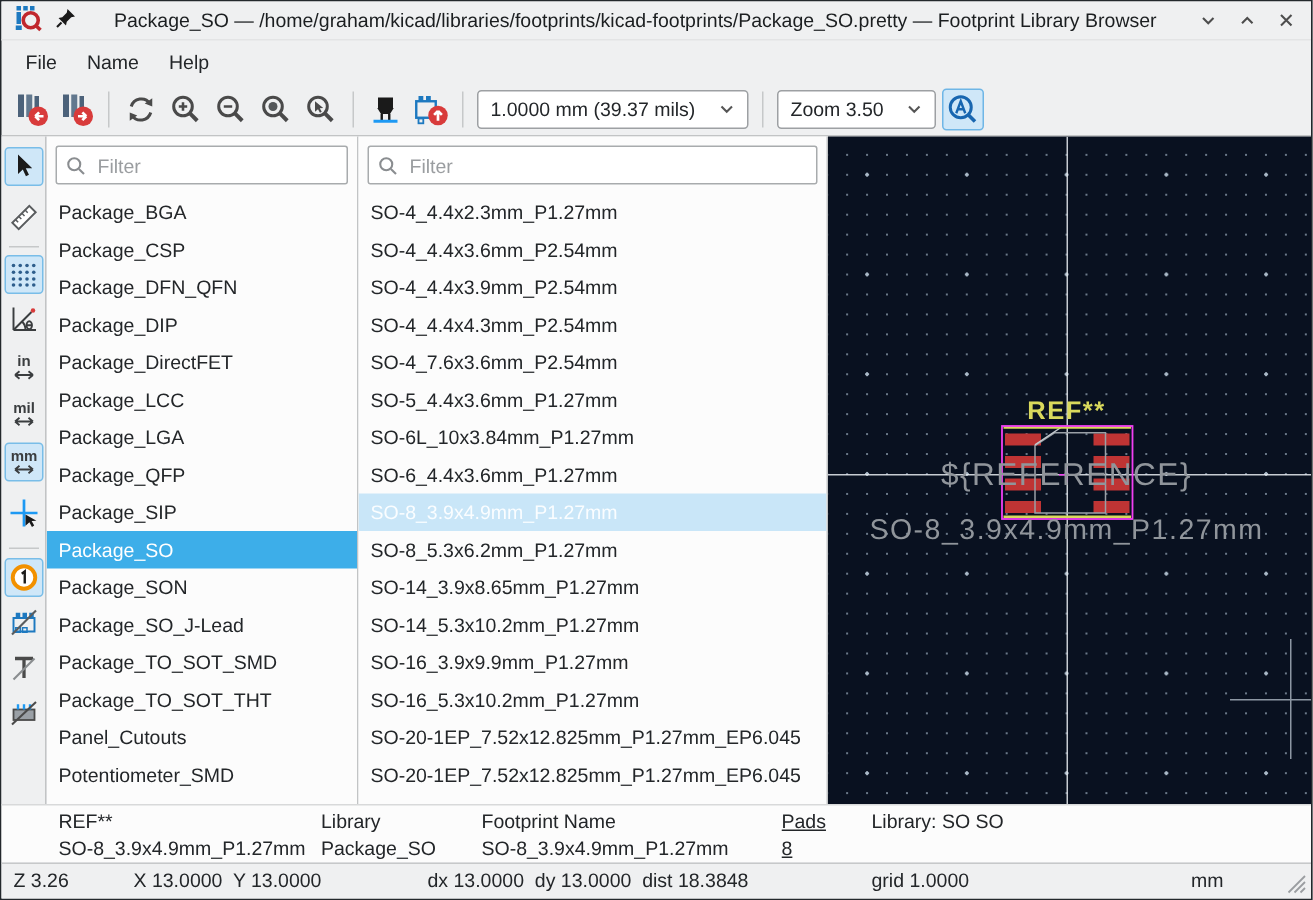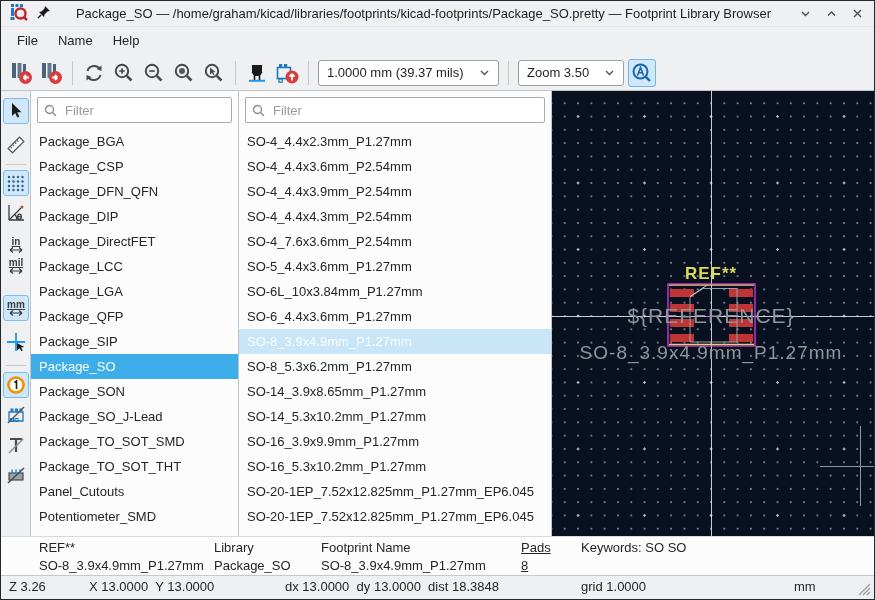--- a/index.html
+++ b/index.html
@@ -5,40 +5,40 @@
   html,body{margin:0;padding:0;width:875px;height:600px;overflow:hidden;background:#444;}
   *{box-sizing:border-box;}
   .window{position:relative;width:875px;height:600px;border:1px solid #23282c;background:#eff0f1;
     font-family:"Liberation Sans",sans-serif;font-size:13px;color:#232629;}
   
   .titlebar{position:absolute;left:0;right:0;top:0;height:26px;display:flex;align-items:center;
     padding:0 8px;gap:8px;background:#eff0f1;border-bottom:1px solid #e3e4e5;}
   .title-text{flex:1;text-align:center;white-space:nowrap;overflow:hidden;font-size:13px;color:#1b1e20;}
   .win-btn{width:18px;height:18px;display:flex;align-items:center;justify-content:center;}
   
-  .menubar{position:absolute;left:0;right:0;top:27px;height:27px;display:flex;padding-left:6px;}
+  .menubar{position:absolute;left:0;right:0;top:27px;height:27px;display:flex;align-items:center;padding-left:6px;}
   .menu-item{padding:0 10px;line-height:26px;}
   
   .toolbar{position:absolute;left:0;right:0;top:54px;height:36px;display:flex;align-items:center;
     padding-left:5px;border-bottom:1px solid #c2c4c5;}
   .tbtn{width:28px;height:28px;margin:0 1px;display:flex;align-items:center;justify-content:center;border-radius:3px;}
   .tsep{width:1px;height:24px;background:#c6c8c9;margin:0 6px;}
   .dropdown{height:26px;background:#fff;border:1px solid #9da0a3;border-radius:3px;display:flex;
     align-items:center;padding:0 8px;gap:6px;margin:4px 3px;}
   .dd-grid{width:181px;}
   .dd-zoom{width:106px;}
   .dd-label{flex:1;white-space:nowrap;overflow:hidden;}
   .tbtn.on{background:#cfe7f8;border:1px solid #6fb6e6;}
   
   .content{position:absolute;left:0;right:0;top:90px;bottom:63px;display:flex;}
   .rail{width:30px;border-right:1px solid #c2c4c5;position:relative;background:#eff0f1;}
   .rbtn{position:absolute;left:2px;width:26px;height:26px;display:flex;align-items:center;justify-content:center;border-radius:3px;}
   .rbtn.on{background:#cfe7f8;border:1px solid #79bde8;}
   .rdiv{position:absolute;left:5px;width:20px;height:1px;background:#c6c8c9;}
-  .unit{display:flex;flex-direction:column;align-items:center;line-height:9px;font-size:10px;font-weight:bold;color:#3a3d3f;text-decoration:underline;}
+  .unit{display:flex;flex-direction:column;align-items:center;line-height:9px;font-size:10px;font-weight:bold;color:#3a3d3f;}
   .panel{background:#fcfcfc;border-right:1px solid #c2c4c5;display:flex;flex-direction:column;}
   .lib-panel{width:208px;}
   .fp-panel{width:313px;}
   .filterbox{margin:6px;height:24px;border:1px solid #a8abad;border-radius:2px;background:#fff;
     display:flex;align-items:center;padding:12px 6px;gap:6px;flex:0 0 auto;}
   .filterbox input{border:none;outline:none;flex:1;min-width:0;font:13px "Liberation Sans",sans-serif;color:#232629;background:transparent;}
   .filterbox input::placeholder{color:#9a9da0;}
   .list{flex:1;overflow:hidden;}
   .row{height:25px;line-height:25px;padding-left:8px;white-space:nowrap;overflow:hidden;}
   .lib-list .row.selected{background:#3daee9;color:#fff;}
@@ -262,21 +262,21 @@
         </svg>
       </div>
       <div class="rbtn" style="top:141px">
         <div class="unit">
             <span>in</span>
           <svg width="16" height="8" viewBox="0 0 16 8">
               <path d="M2,4 H14 M2,4 l3,-2.5 M2,4 l3,2.5 M14,4 l-3,-2.5 M14,4 l-3,2.5" stroke="#3a3d3f" stroke-width="1.2" fill="none"></path>
             </svg>
         </div>
       </div>
-      <div class="rbtn" style="top:162px">
+      <div class="rbtn" style="top:172px">
         <div class="unit">
             <span>mil</span>
           <svg width="16" height="8" viewBox="0 0 16 8">
               <path d="M2,4 H14 M2,4 l3,-2.5 M2,4 l3,2.5 M14,4 l-3,-2.5 M14,4 l-3,2.5" stroke="#3a3d3f" stroke-width="1.2" fill="none"></path>
             </svg>
         </div>
       </div>
       <div class="rbtn on" style="top:204px">
         <div class="unit">
             <span>mm</span>
@@ -442,21 +442,21 @@
       </div>
       <div class="info-col ic-2">
         <div>Footprint Name</div>
         <div>SO-8_3.9x4.9mm_P1.27mm</div>
       </div>
       <div class="info-col ic-3">
         <div>Pads</div>
         <div>8</div>
       </div>
       <div class="info-col ic-4">
-        <div>Keywords: SO SO</div>
+        <div>Library: SO SO</div>
       </div>
     </div>
 
   <div class="statusbar">
     <span class="st-z">Z 3.26</span>
     <span class="st-pos">X 13.0000  Y 13.0000</span>
     <span class="st-delta">dx 13.0000  dy 13.0000  dist 18.3848</span>
     <span class="st-grid">grid 1.0000</span>
     <span class="st-units">mm</span>
     <svg class="grip" width="14" height="14" viewBox="0 0 14 14" stroke="#9a9da0" stroke-width="1.2">

